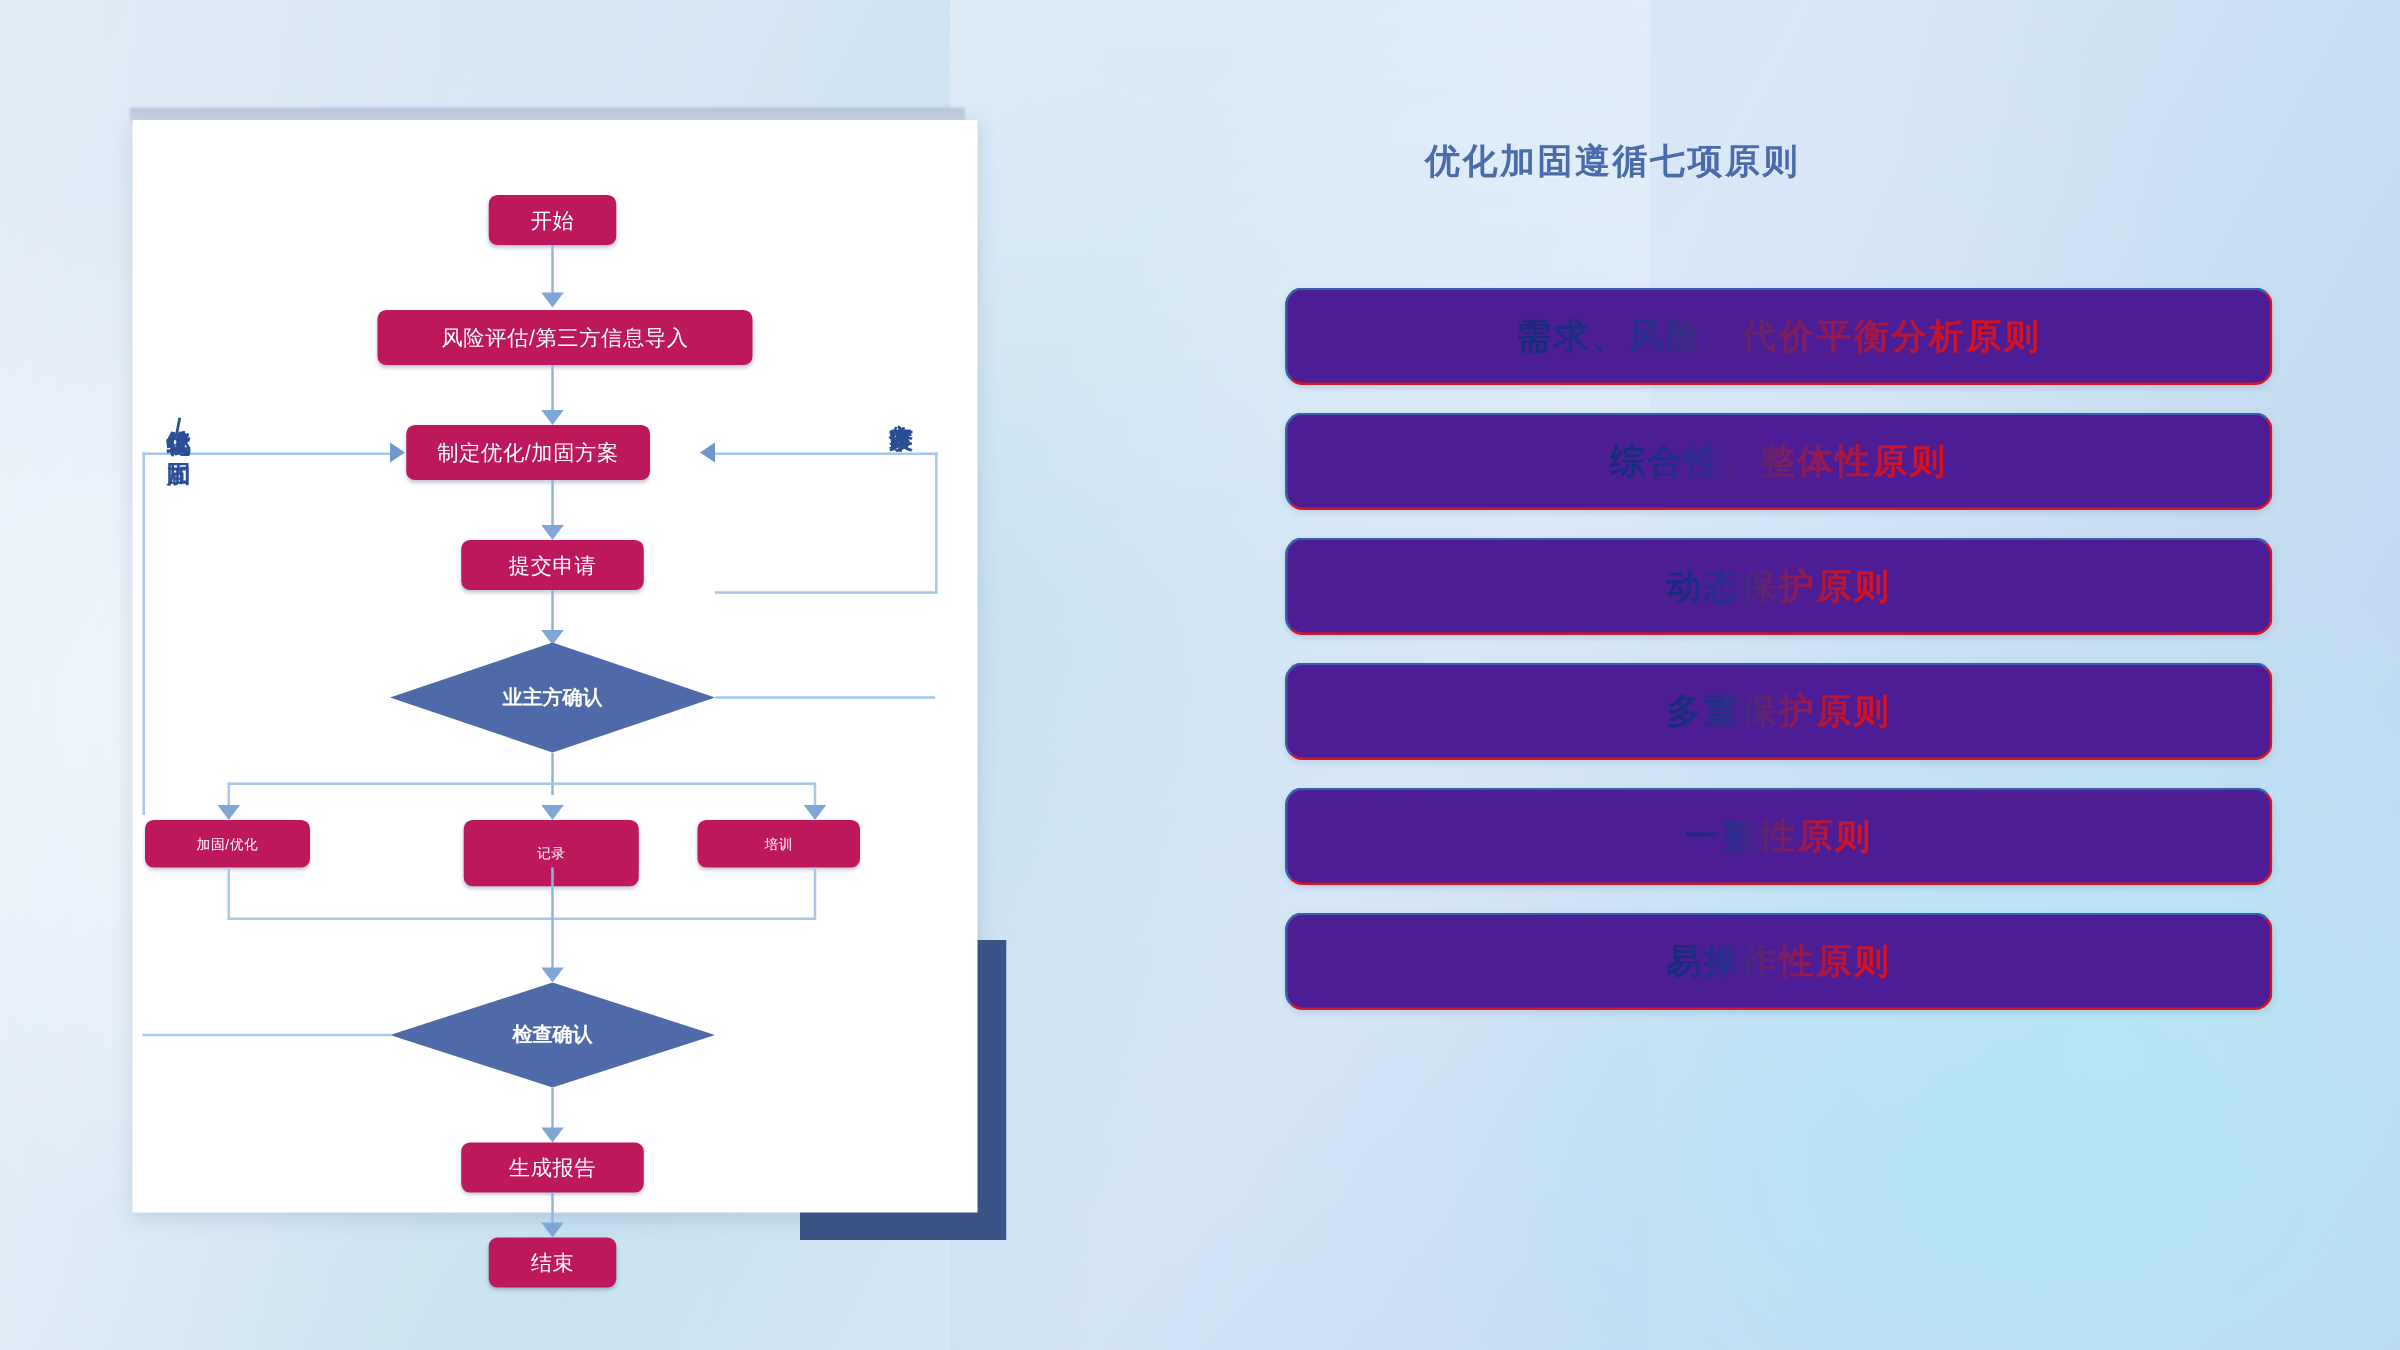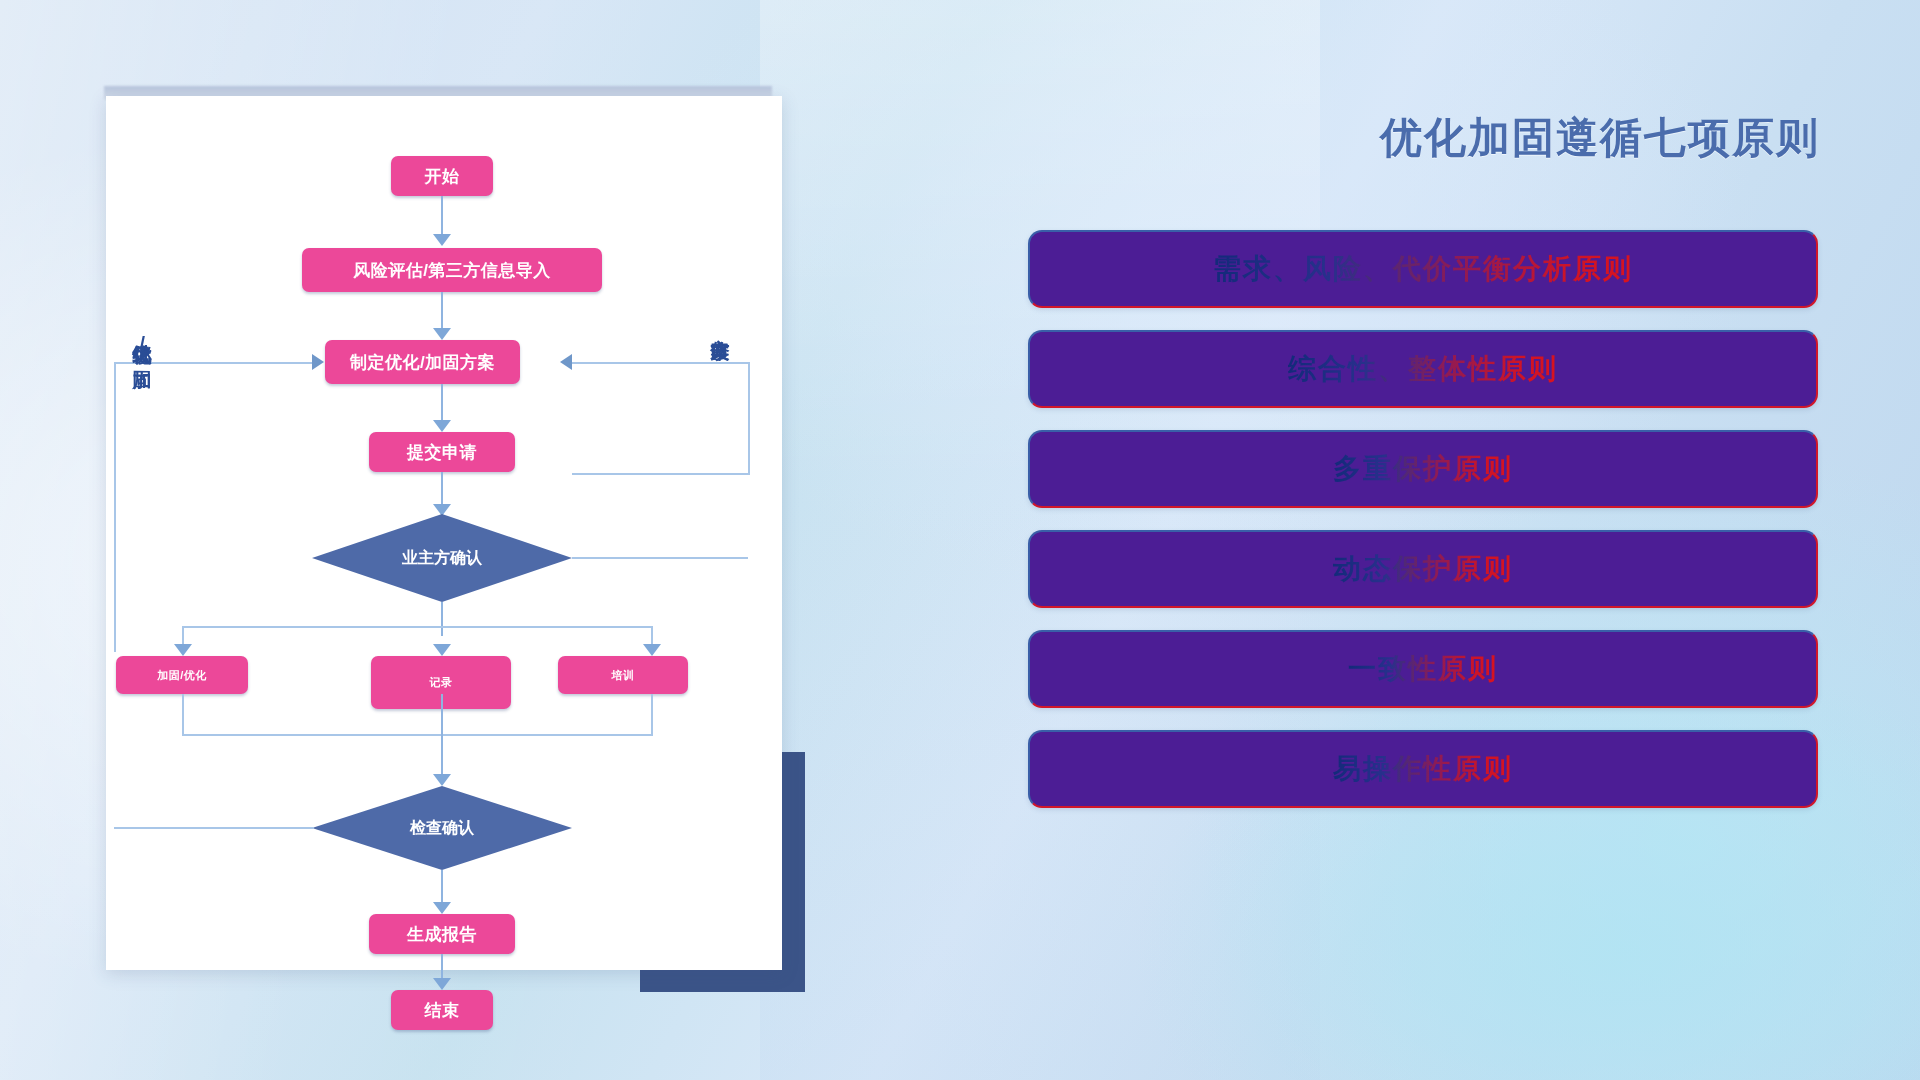--- a/index.html
+++ b/index.html
@@ -43,25 +43,25 @@
   .flow-card{
     position:absolute; left:106px; top:96px; width:676px; height:874px;
     background:#ffffff;
     box-shadow:0 4px 16px rgba(60,84,130,0.18);
   }
   .flow-inner{ position:absolute; inset:0; }
 
   
   .node{
     position:absolute;
-    background:#ec4899;
+    background:#be185d;
     color:#ffffff;
     border-radius:7px;
     display:flex; align-items:center; justify-content:center;
-    font-size:17px; font-weight:700; letter-spacing:0.5px;
+    font-size:17px; font-weight:400; letter-spacing:0.5px;
     box-shadow:0 2px 3px rgba(60,80,130,0.30);
     white-space:nowrap;
   }
   .node.small{ font-size:11px; }
   .diamond{
     position:absolute;
     background:#4e6aa8;
     color:#ffffff;
     display:flex; align-items:center; justify-content:center;
     font-size:16px; font-weight:700;
@@ -93,22 +93,22 @@
     text-orientation:upright;
     color:#2a4d96;
     font-size:19px; font-weight:700; line-height:1.05;
     letter-spacing:1px;
   }
 
   
   .right-pane{ position:absolute; left:1010px; top:0; width:910px; height:1080px; }
   .panel-title{
     position:absolute; left:130px; top:110px; width:680px;
-    text-align:right;
-    font-size:42px; font-weight:700; letter-spacing:2px;
+    text-align:left;
+    font-size:28px; font-weight:700; letter-spacing:2px;
     color:#4a6cac;
     text-shadow:0 1px 0 rgba(255,255,255,0.55);
   }
   .cards{ position:absolute; left:18px; top:230px; width:790px; }
   .pcard{
     position:relative;
     height:78px; margin-bottom:22px;
     background:#4c1d95;
     border-radius:14px;
     display:flex; align-items:center; justify-content:center;
@@ -220,25 +220,25 @@
 
     <div class="pcard">
       <span class="pcard-label">需求、风险、代价平衡分析原则</span>
     </div>
 
     <div class="pcard">
       <span class="pcard-label">综合性、整体性原则</span>
     </div>
 
     <div class="pcard">
+      <span class="pcard-label">动态保护原则</span>
+    </div>
+
+    <div class="pcard">
       <span class="pcard-label">多重保护原则</span>
-    </div>
-
-    <div class="pcard">
-      <span class="pcard-label">动态保护原则</span>
     </div>
 
     <div class="pcard">
       <span class="pcard-label">一致性原则</span>
     </div>
 
 
     <div class="pcard">
       <span class="pcard-label">易操作性原则</span>
     </div>

